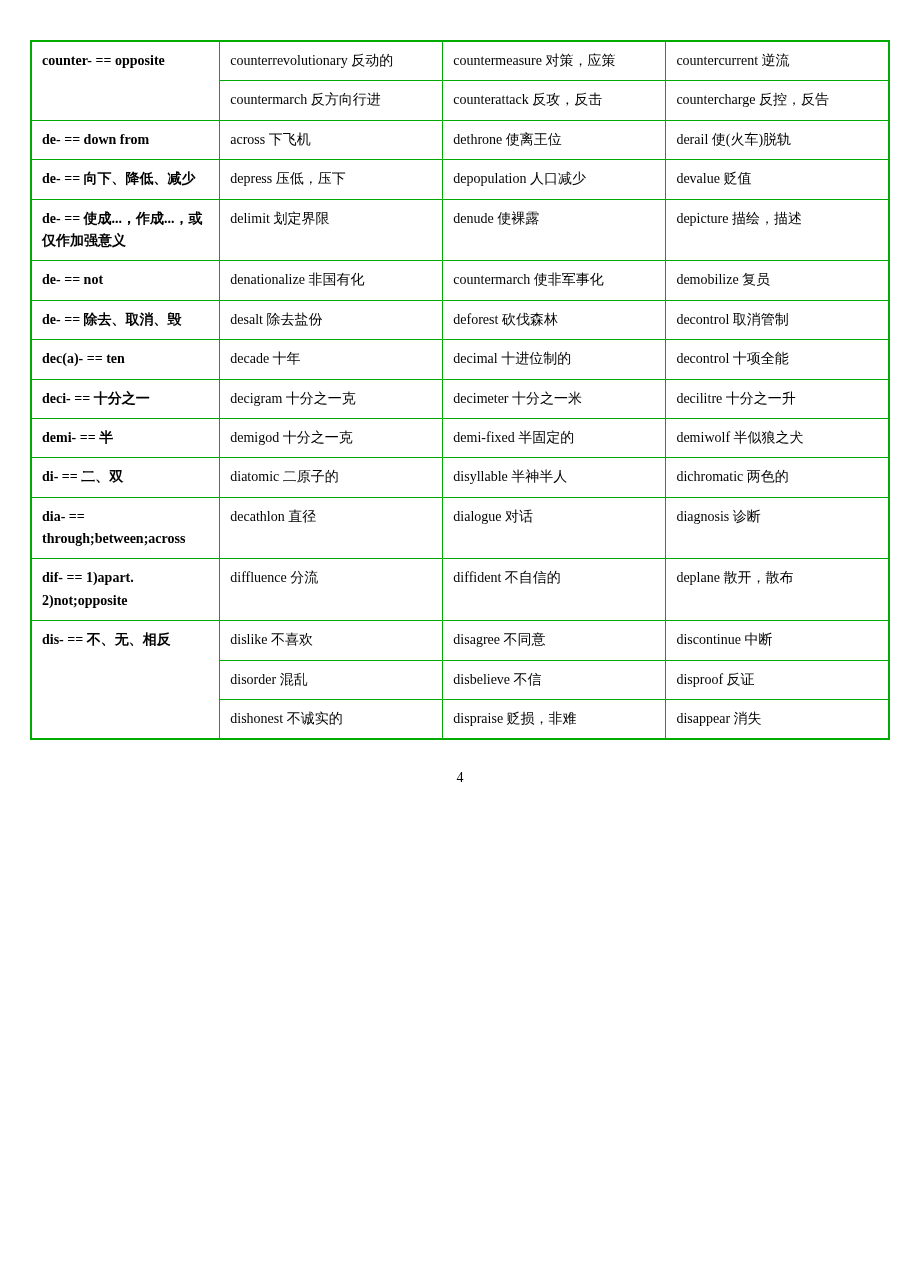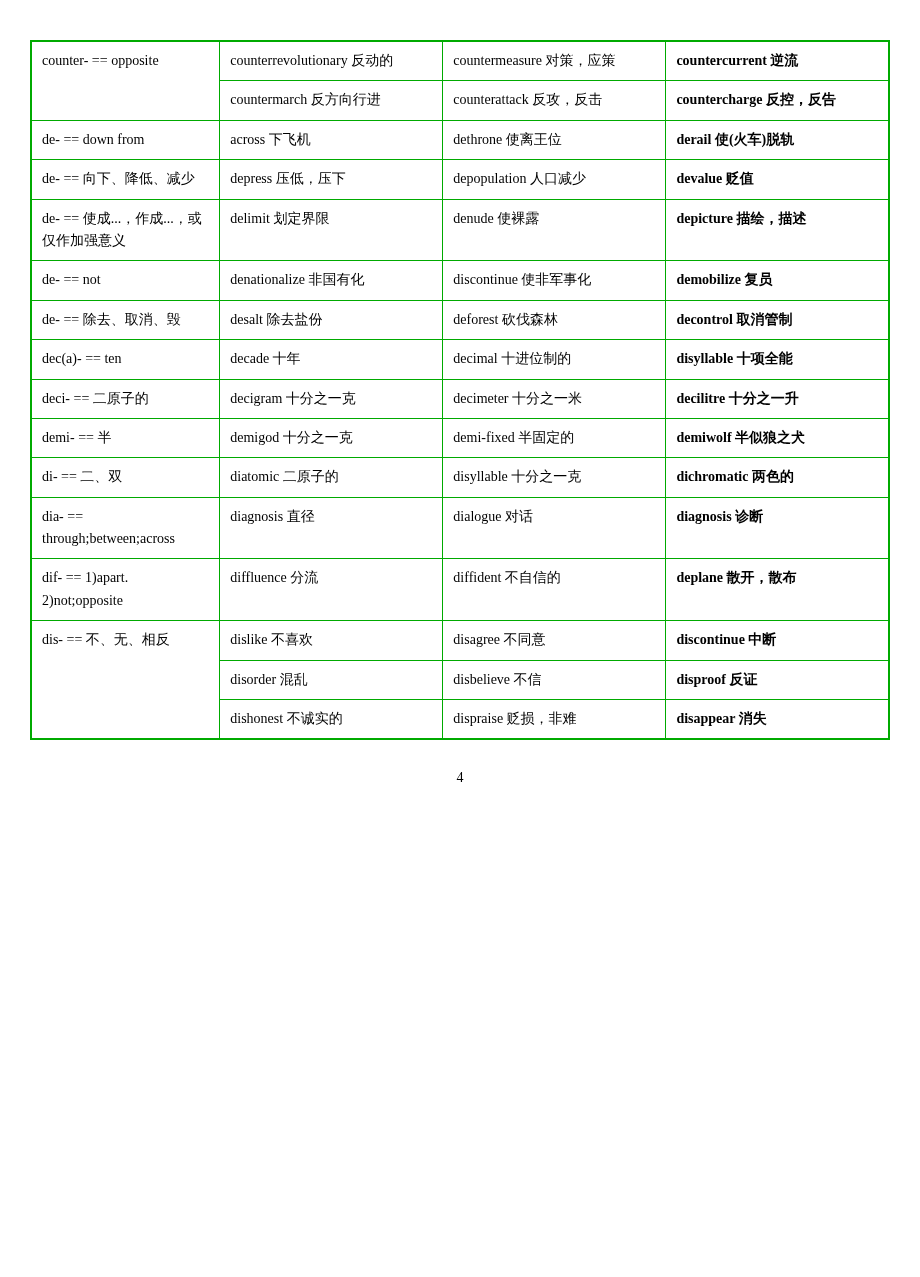--- a/index.html
+++ b/index.html
@@ -22,24 +22,24 @@
       border-collapse: collapse;
       width: 100%;
       border: 2px solid #00aa00;
     }
     td {
       border: 1px solid #00aa00;
       padding: 8px 10px;
       vertical-align: top;
       line-height: 1.6;
     }
-    .col1 { width: 22%; }
+    .col1 { width: 22%; font-weight: bold; }
     .col2 { width: 26%; }
     .col3 { width: 26%; }
-    .col4 { width: 26%; font-weight: bold; }
+    .col4 { width: 26%; }
     .page-number {
       margin-top: 30px;
       text-align: center;
       font-size: 14px;
       color: #000;
     }
   </style>
 </head>
 <body>
 
@@ -76,62 +76,62 @@
       <tr>
         <td class="col1">de- == 使成...，作成...，或仅作加强意义</td>
         <td class="col2">delimit 划定界限</td>
         <td class="col3">denude 使裸露</td>
         <td class="col4">depicture 描绘，描述</td>
       </tr>
 
       <tr>
         <td class="col1">de- == not</td>
         <td class="col2">denationalize 非国有化</td>
-        <td class="col3">discontinue 使非军事化</td>
+        <td class="col3">countermarch 使非军事化</td>
         <td class="col4">demobilize 复员</td>
       </tr>
 
       <tr>
         <td class="col1">de- == 除去、取消、毁</td>
         <td class="col2">desalt 除去盐份</td>
         <td class="col3">deforest 砍伐森林</td>
         <td class="col4">decontrol 取消管制</td>
       </tr>
 
       <tr>
         <td class="col1">dec(a)- == ten</td>
         <td class="col2">decade 十年</td>
         <td class="col3">decimal 十进位制的</td>
-        <td class="col4">disyllable 十项全能</td>
+        <td class="col4">decontrol 十项全能</td>
       </tr>
 
       <tr>
-        <td class="col1">deci- == 二原子的</td>
+        <td class="col1">deci- == 十分之一</td>
         <td class="col2">decigram 十分之一克</td>
         <td class="col3">decimeter 十分之一米</td>
         <td class="col4">decilitre 十分之一升</td>
       </tr>
 
       <tr>
         <td class="col1">demi- == 半</td>
         <td class="col2">demigod 十分之一克</td>
         <td class="col3">demi-fixed 半固定的</td>
         <td class="col4">demiwolf 半似狼之犬</td>
       </tr>
 
       <tr>
         <td class="col1">di- == 二、双</td>
         <td class="col2">diatomic 二原子的</td>
-        <td class="col3">disyllable 十分之一克</td>
+        <td class="col3">disyllable 半神半人</td>
         <td class="col4">dichromatic 两色的</td>
       </tr>
 
       <tr>
         <td class="col1">dia- == through;between;across</td>
-        <td class="col2">diagnosis 直径</td>
+        <td class="col2">decathlon 直径</td>
         <td class="col3">dialogue 对话</td>
         <td class="col4">diagnosis 诊断</td>
       </tr>
 
       <tr>
         <td class="col1">dif- == 1)apart. 2)not;opposite</td>
         <td class="col2">diffluence 分流</td>
         <td class="col3">diffident 不自信的</td>
         <td class="col4">deplane 散开，散布</td>
       </tr>

